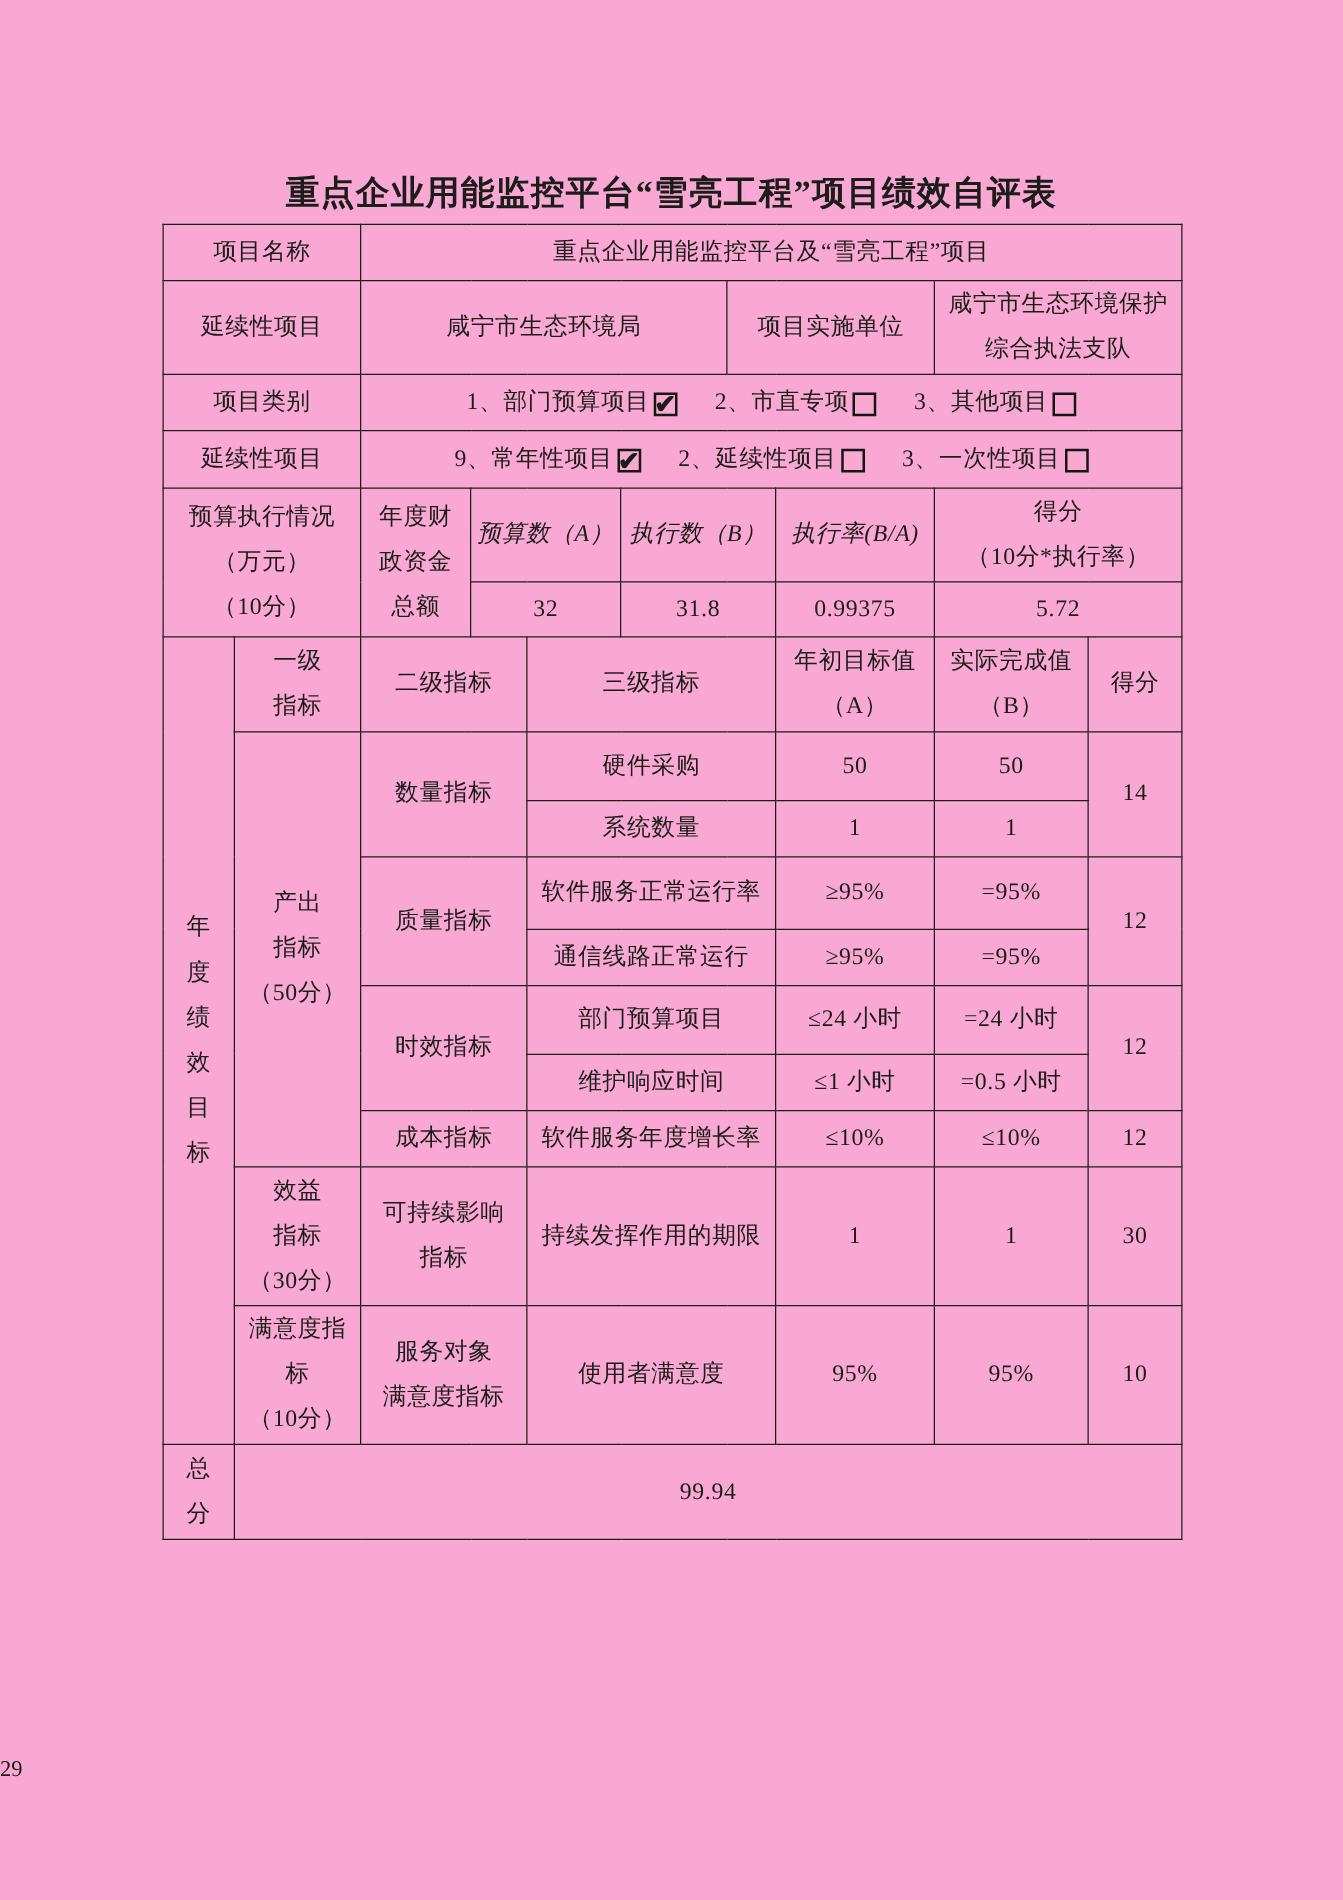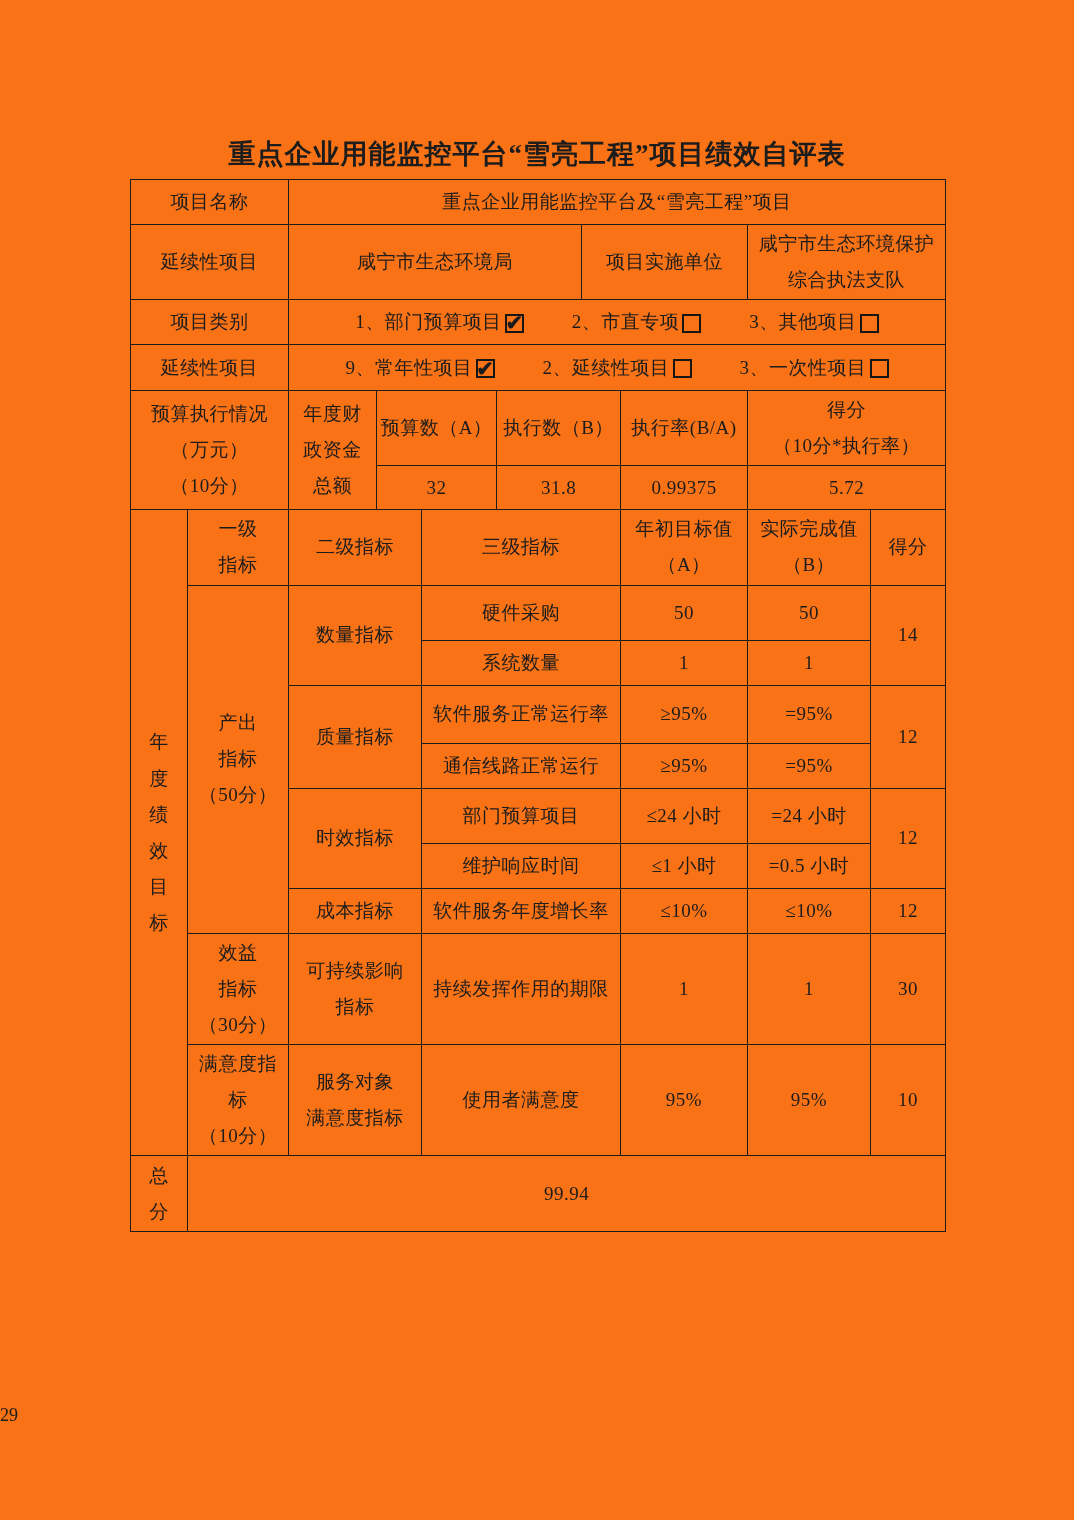--- a/index.html
+++ b/index.html
@@ -6,21 +6,21 @@
     margin: 0;
     padding: 0;
     background: #ffffff;
     font-family: "Liberation Serif", "DejaVu Serif", serif;
     color: #1c1c1c;
   }
   .sheet {
     position: relative;
     width: 1074px;
     height: 1520px;
-    background: #f97316;
+    background: #f9a8d4;
     overflow: hidden;
   }
   .doc-title {
     position: absolute;
     top: 136px;
     left: 0;
     width: 100%;
     text-align: center;
     font-size: 27px;
     font-weight: bold;
@@ -39,27 +39,27 @@
     border: 1.6px solid #1c1c1c;
     text-align: center;
     vertical-align: middle;
     font-size: 19px;
     letter-spacing: 0.5px;
     line-height: 1.9;
     padding: 1px 3px;
     overflow: hidden;
   }
   .pre { white-space: pre-line; }
-  .nowrap { white-space: nowrap; padding-left: 0; padding-right: 0; }
+  .nowrap { white-space: nowrap; padding-left: 0; padding-right: 0; font-style: italic; }
   .vhead { line-height: 38px; }
   .opts {
     display: flex;
     justify-content: center;
     align-items: center;
-    gap: 48px;
+    gap: 30px;
     white-space: nowrap;
   }
   .opt {
     display: inline-flex;
     align-items: center;
     white-space: nowrap;
   }
   .cbx {
     display: inline-flex;
     align-items: center;

